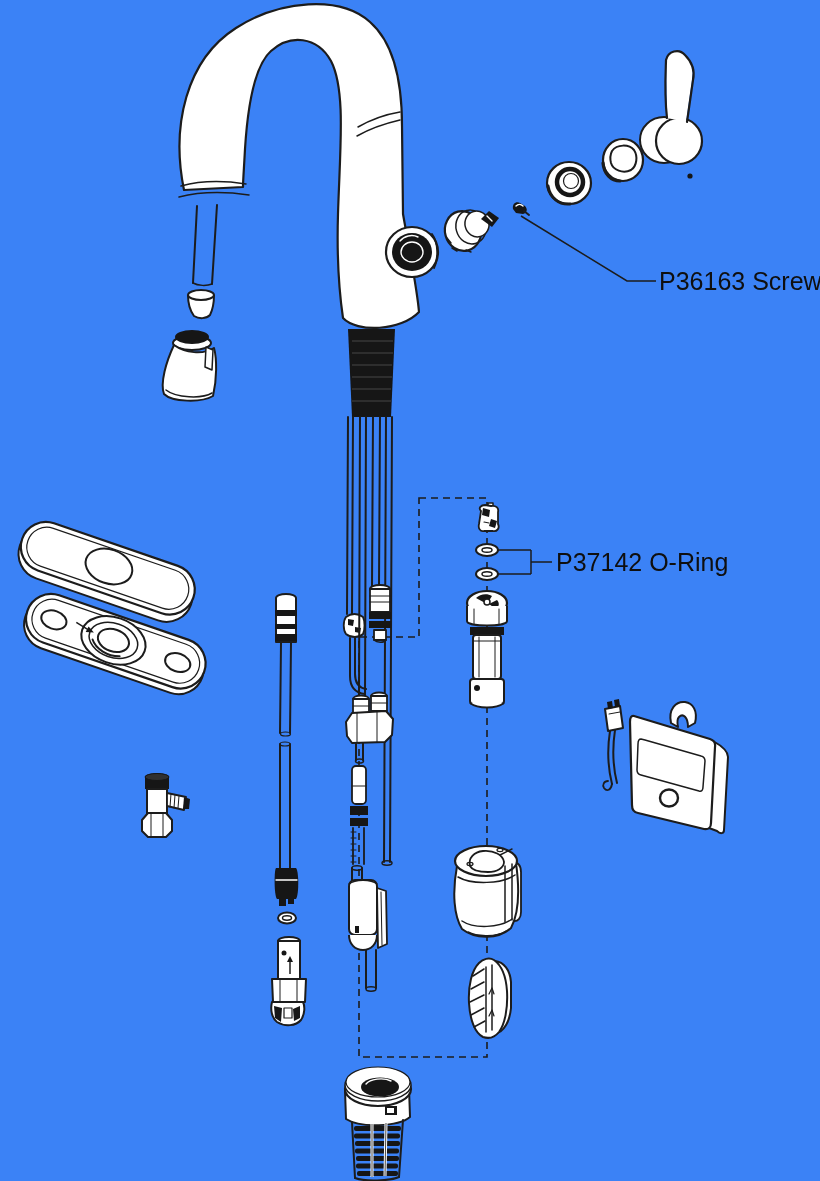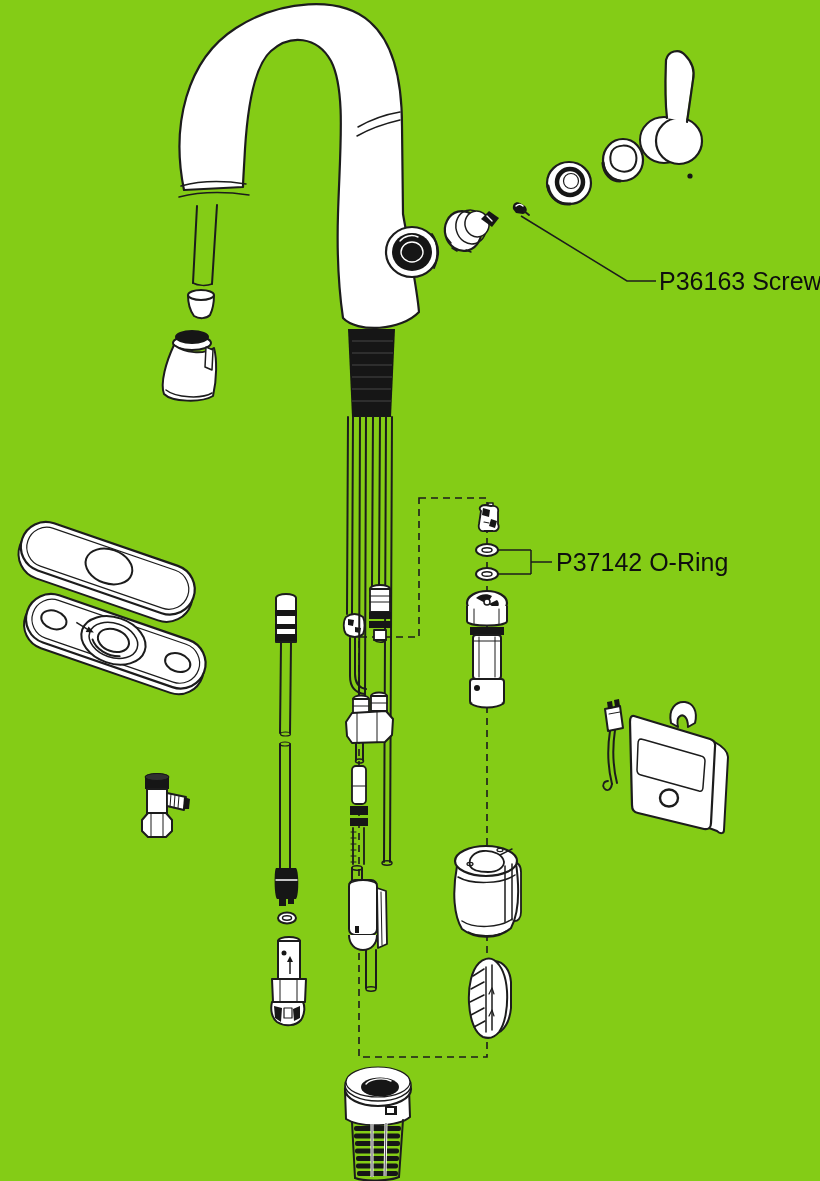--- a/index.html
+++ b/index.html
@@ -1,16 +1,16 @@
 <!DOCTYPE html>
 <html><head>
 <meta charset="utf-8">
 <style>
   html,body { margin:0; padding:0; background:#ffffff; }
-  .stage { width:820px; height:1181px; position:relative; background:#84cc16; overflow:hidden; }
+  .stage { width:820px; height:1181px; position:relative; background:#3b82f6; overflow:hidden; }
   svg { display:block; }
   
   .s  { stroke:#1c1c1c; stroke-width:2; fill:none; stroke-linecap:round; stroke-linejoin:round; }
   .s22{ stroke:#1c1c1c; stroke-width:2.2; fill:none; stroke-linecap:round; stroke-linejoin:round; }
   .sf { stroke:#1c1c1c; stroke-width:2; fill:#ffffff; stroke-linejoin:round; }
   .sf22{ stroke:#1c1c1c; stroke-width:2.2; fill:#ffffff; stroke-linejoin:round; }
   .t18{ stroke-width:1.8; } .t15{ stroke-width:1.5; } .t12{ stroke-width:1.2; } .t10{ stroke-width:1; }
   .k  { fill:#161616; stroke:none; }
   .kw { fill:none; stroke:#ffffff; stroke-width:1.4; stroke-linecap:round; }
   .dash { stroke:#1c1c1c; stroke-width:1.6; fill:none; stroke-dasharray:7 5; }

